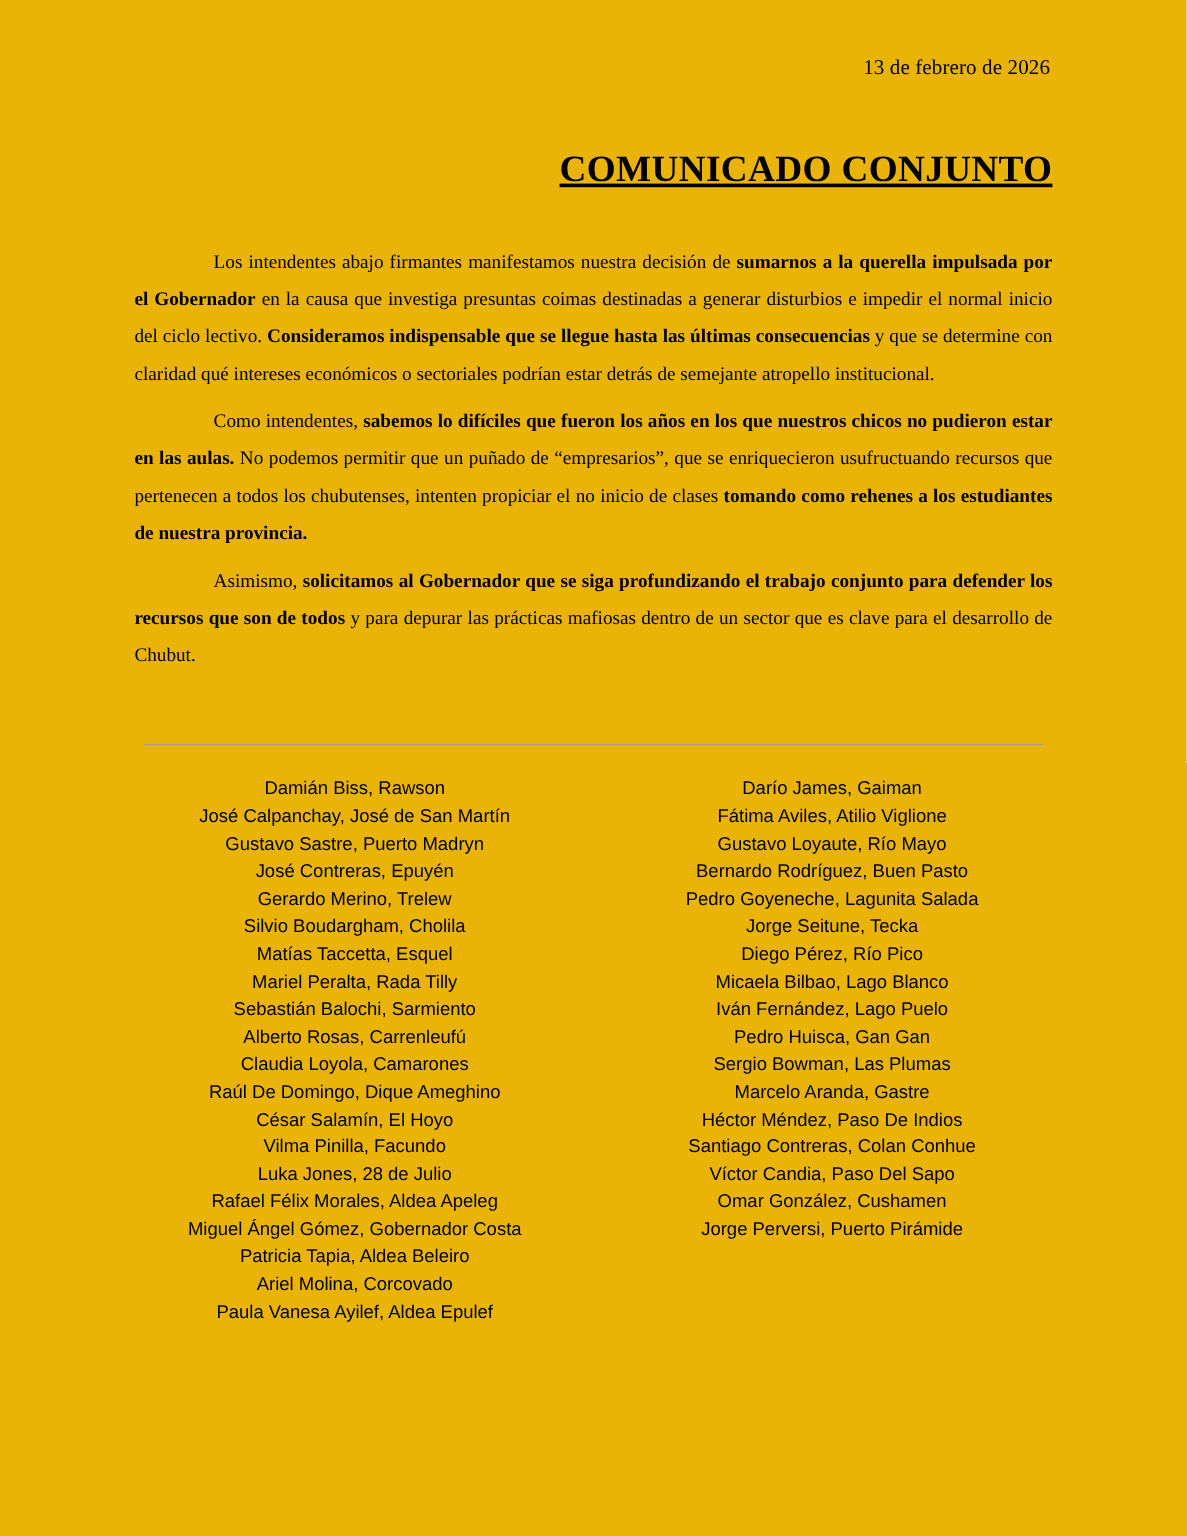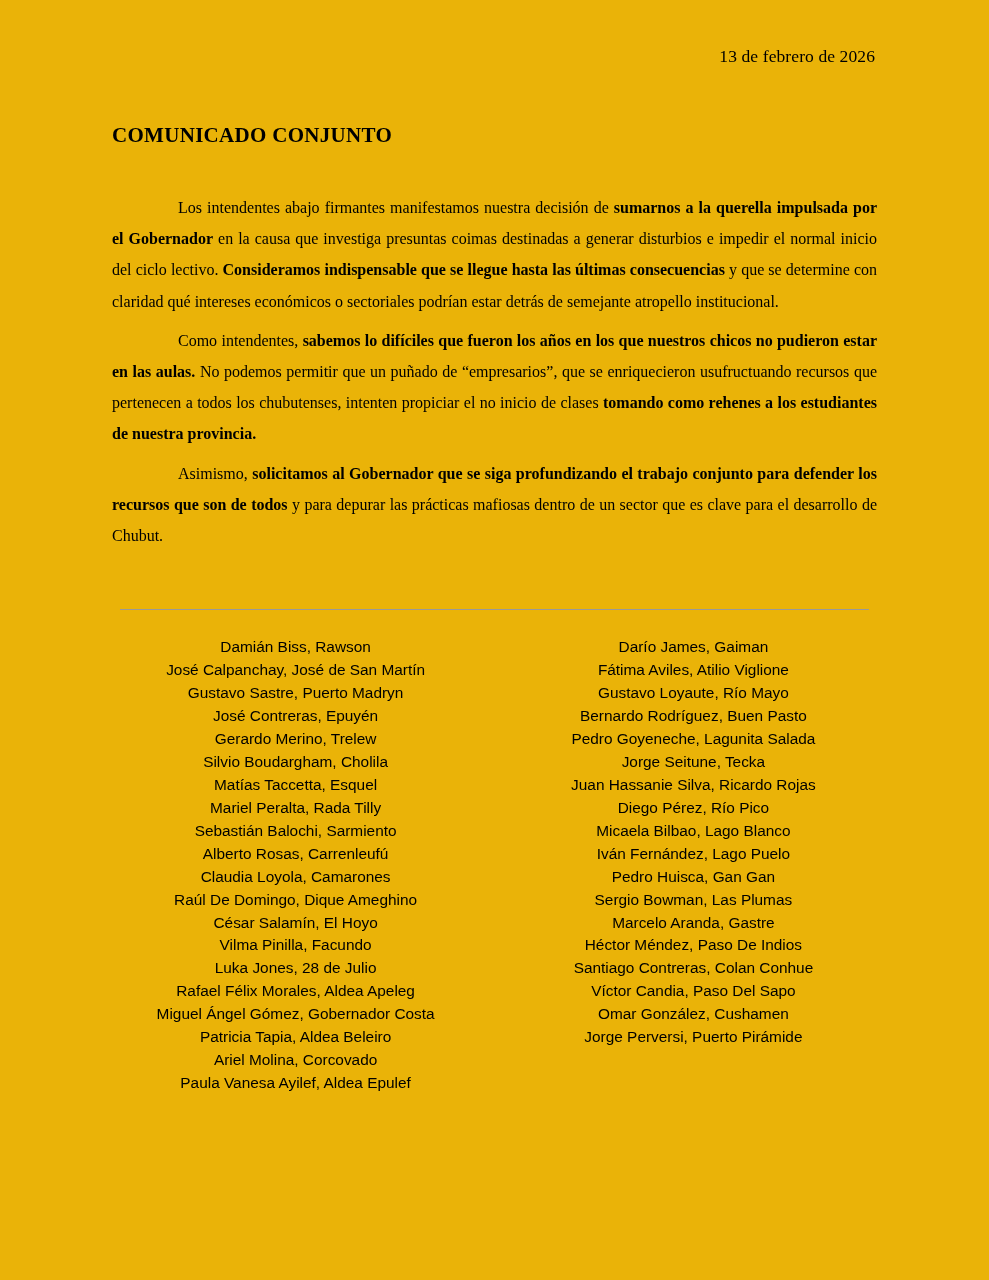--- a/index.html
+++ b/index.html
@@ -18,25 +18,26 @@
     color: #000000;
   }
   .date-line {
     text-align: right;
     font-size: 17.5px;
     letter-spacing: 0.1px;
     margin: 0 0 0 0;
     padding-right: 2px;
   }
   .doc-title {
-    text-align: left;
-    font-size: 21px;
+    text-align: right;
+    font-size: 31px;
     font-weight: bold;
     letter-spacing: 0.3px;
     margin: 56px 0 0 0;
+    text-decoration: underline;
   }
   .body-block {
     margin-top: 44px;
   }
   .para {
     font-size: 16px;
     line-height: 1.95;
     text-align: justify;
     text-justify: inter-word;
     text-indent: 66px;
@@ -107,21 +108,20 @@
         <div class="signer">Ariel Molina, Corcovado</div>
         <div class="signer">Paula Vanesa Ayilef, Aldea Epulef</div>
       </div>
     <div class="signer-col">
         <div class="signer">Darío James, Gaiman</div>
         <div class="signer">Fátima Aviles, Atilio Viglione</div>
         <div class="signer">Gustavo Loyaute, Río Mayo</div>
         <div class="signer">Bernardo Rodríguez, Buen Pasto</div>
         <div class="signer">Pedro Goyeneche, Lagunita Salada</div>
         <div class="signer">Jorge Seitune, Tecka</div>
-        <div class="signer">Juan Hassanie Silva, Ricardo Rojas</div>
         <div class="signer">Diego Pérez, Río Pico</div>
         <div class="signer">Micaela Bilbao, Lago Blanco</div>
         <div class="signer">Iván Fernández, Lago Puelo</div>
         <div class="signer">Pedro Huisca, Gan Gan</div>
         <div class="signer">Sergio Bowman, Las Plumas</div>
         <div class="signer">Marcelo Aranda, Gastre</div>
         <div class="signer">Héctor Méndez, Paso De Indios</div>
         <div class="signer">Santiago Contreras, Colan Conhue</div>
         <div class="signer">Víctor Candia, Paso Del Sapo</div>
         <div class="signer">Omar González, Cushamen</div>

